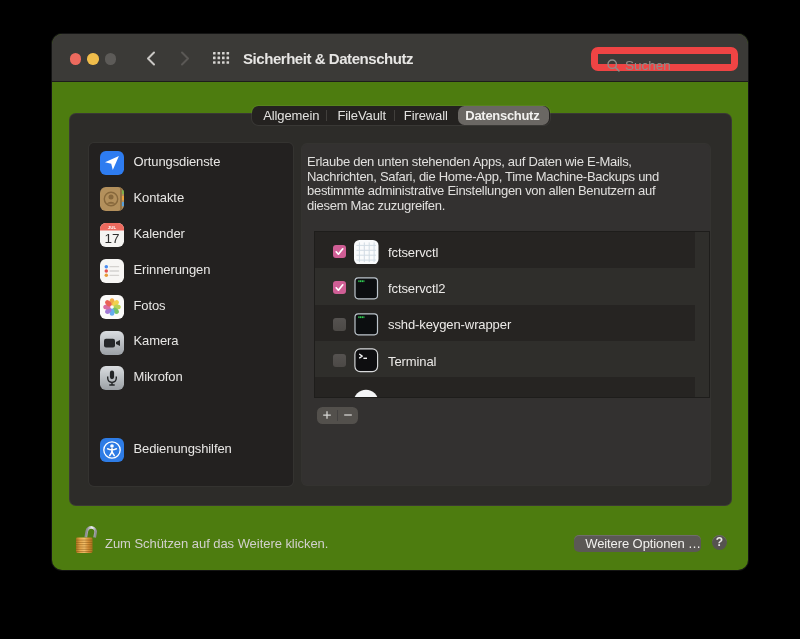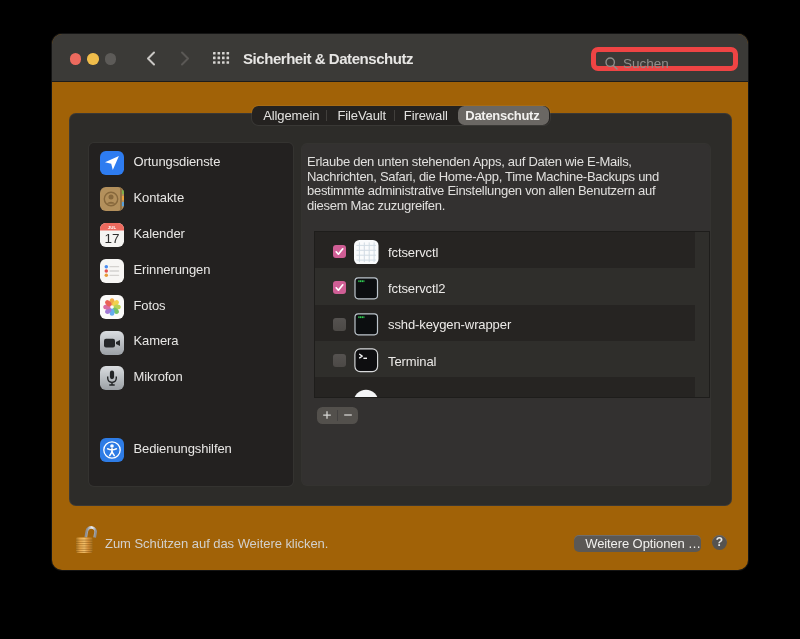--- a/index.html
+++ b/index.html
@@ -1,30 +1,30 @@
 <!DOCTYPE html>
 <html><head>
 <meta charset="utf-8">
 <style>
   * { margin:0; padding:0; box-sizing:border-box; }
   html,body { width:800px; height:639px; background:#000; overflow:hidden;
     font-family:"Liberation Sans", sans-serif; }
   #win { position:absolute; left:52px; top:34px; width:696px; height:536px;
-    background:#a16207; border-radius:10px; overflow:hidden;
+    background:#4d7c0f; border-radius:10px; overflow:hidden;
     box-shadow:0 0 0 1px rgba(255,255,255,0.08), 0 20px 50px rgba(0,0,0,0.8); }
   .abs { position:absolute; }
 
   
   #titlebar { position:absolute; left:0; top:0; width:100%; height:48px;
     background:#3b3a37; border-bottom:1.5px solid #1d1c1b; }
   .light { position:absolute; top:19.2px; width:11.4px; height:11.4px; border-radius:50%; }
   #title { position:absolute; left:191px; top:15.5px; font-size:15px; font-weight:bold;
     color:#e7e6e4; letter-spacing:-0.45px; }
   #search { position:absolute; left:539px; top:13px; width:147px; height:23.5px;
-    border:5px solid #ef4444; border-radius:7px; }
+    border:7px solid #ef4444; border-radius:7px; }
   #search .ph { position:absolute; left:27px; top:3.5px; font-size:13.5px; color:#8f8d89; }
 
   
   #panel { position:absolute; left:18px; top:80px; width:661px; height:391px;
     background:#2d2c29; border-radius:6px; box-shadow:0 0 0 1px #3a3835; }
 
   
   #tabs { position:absolute; left:200px; top:71.5px; width:297.5px; height:19.6px;
     background:#242220; border-radius:6.5px; box-shadow:0 0 0 1px rgba(255,255,255,0.06); }
   .tablabel { position:absolute; top:71.5px; height:19.6px; line-height:19.6px; text-align:center;

